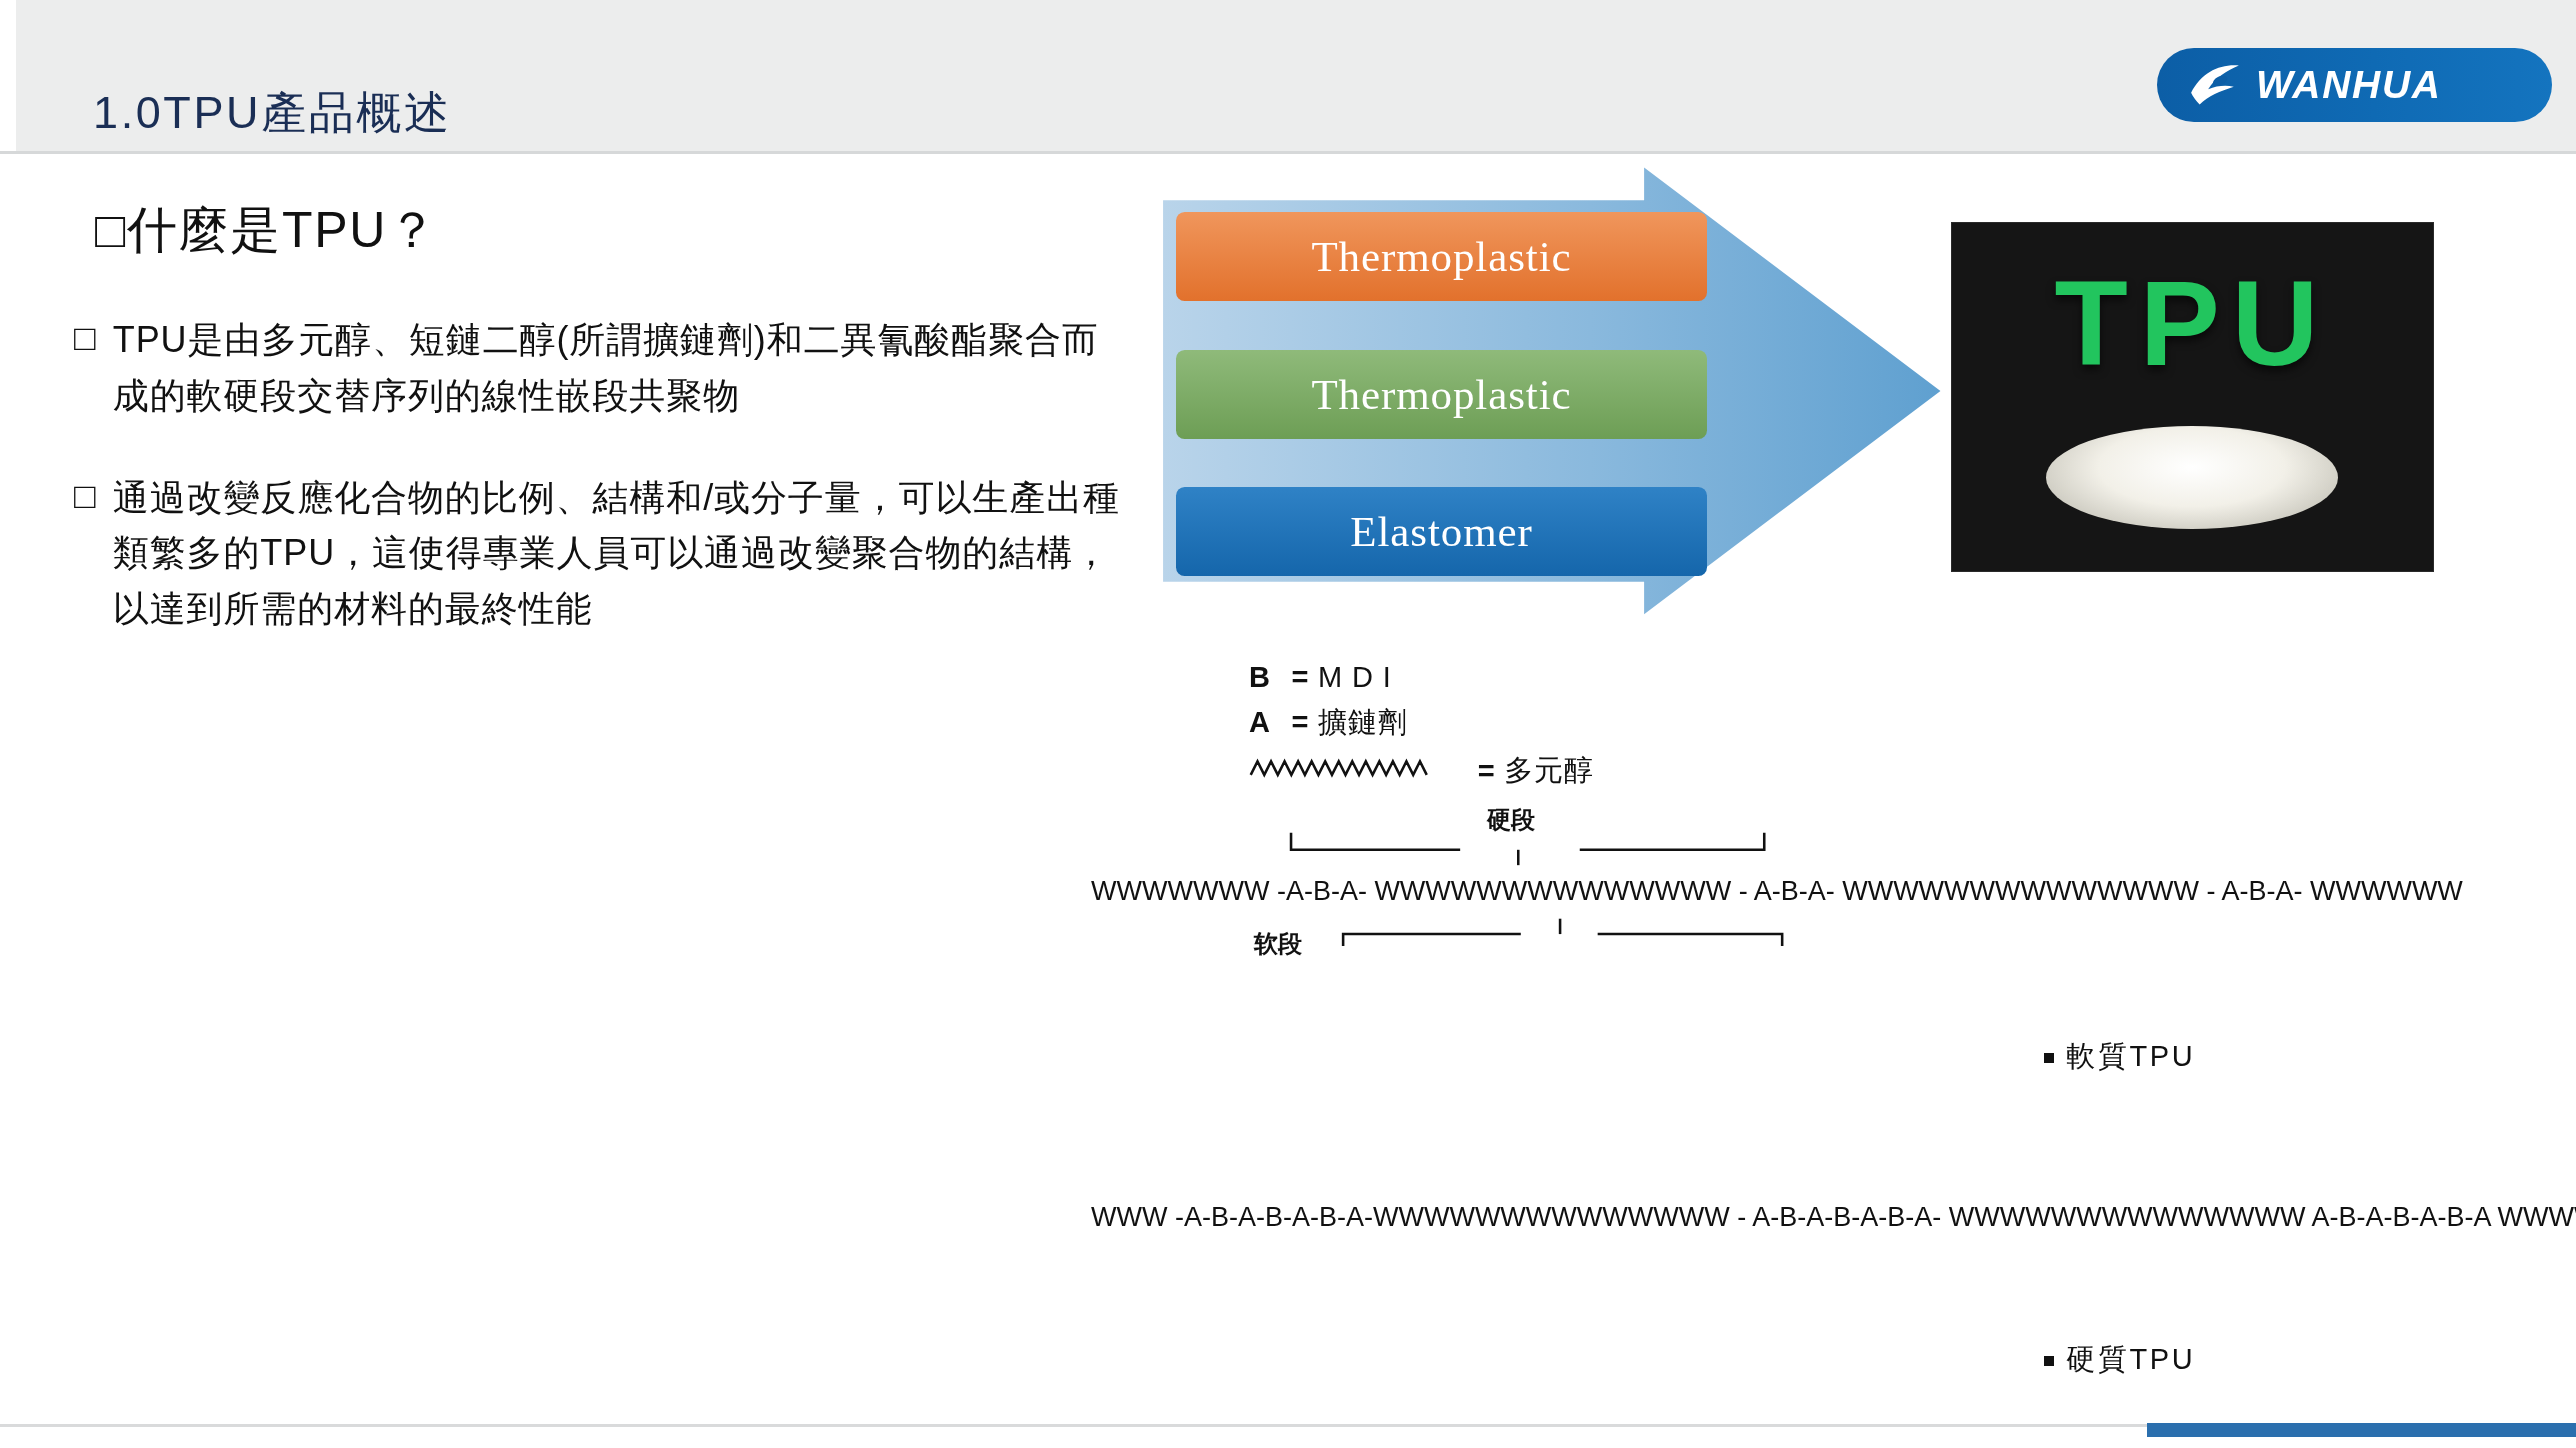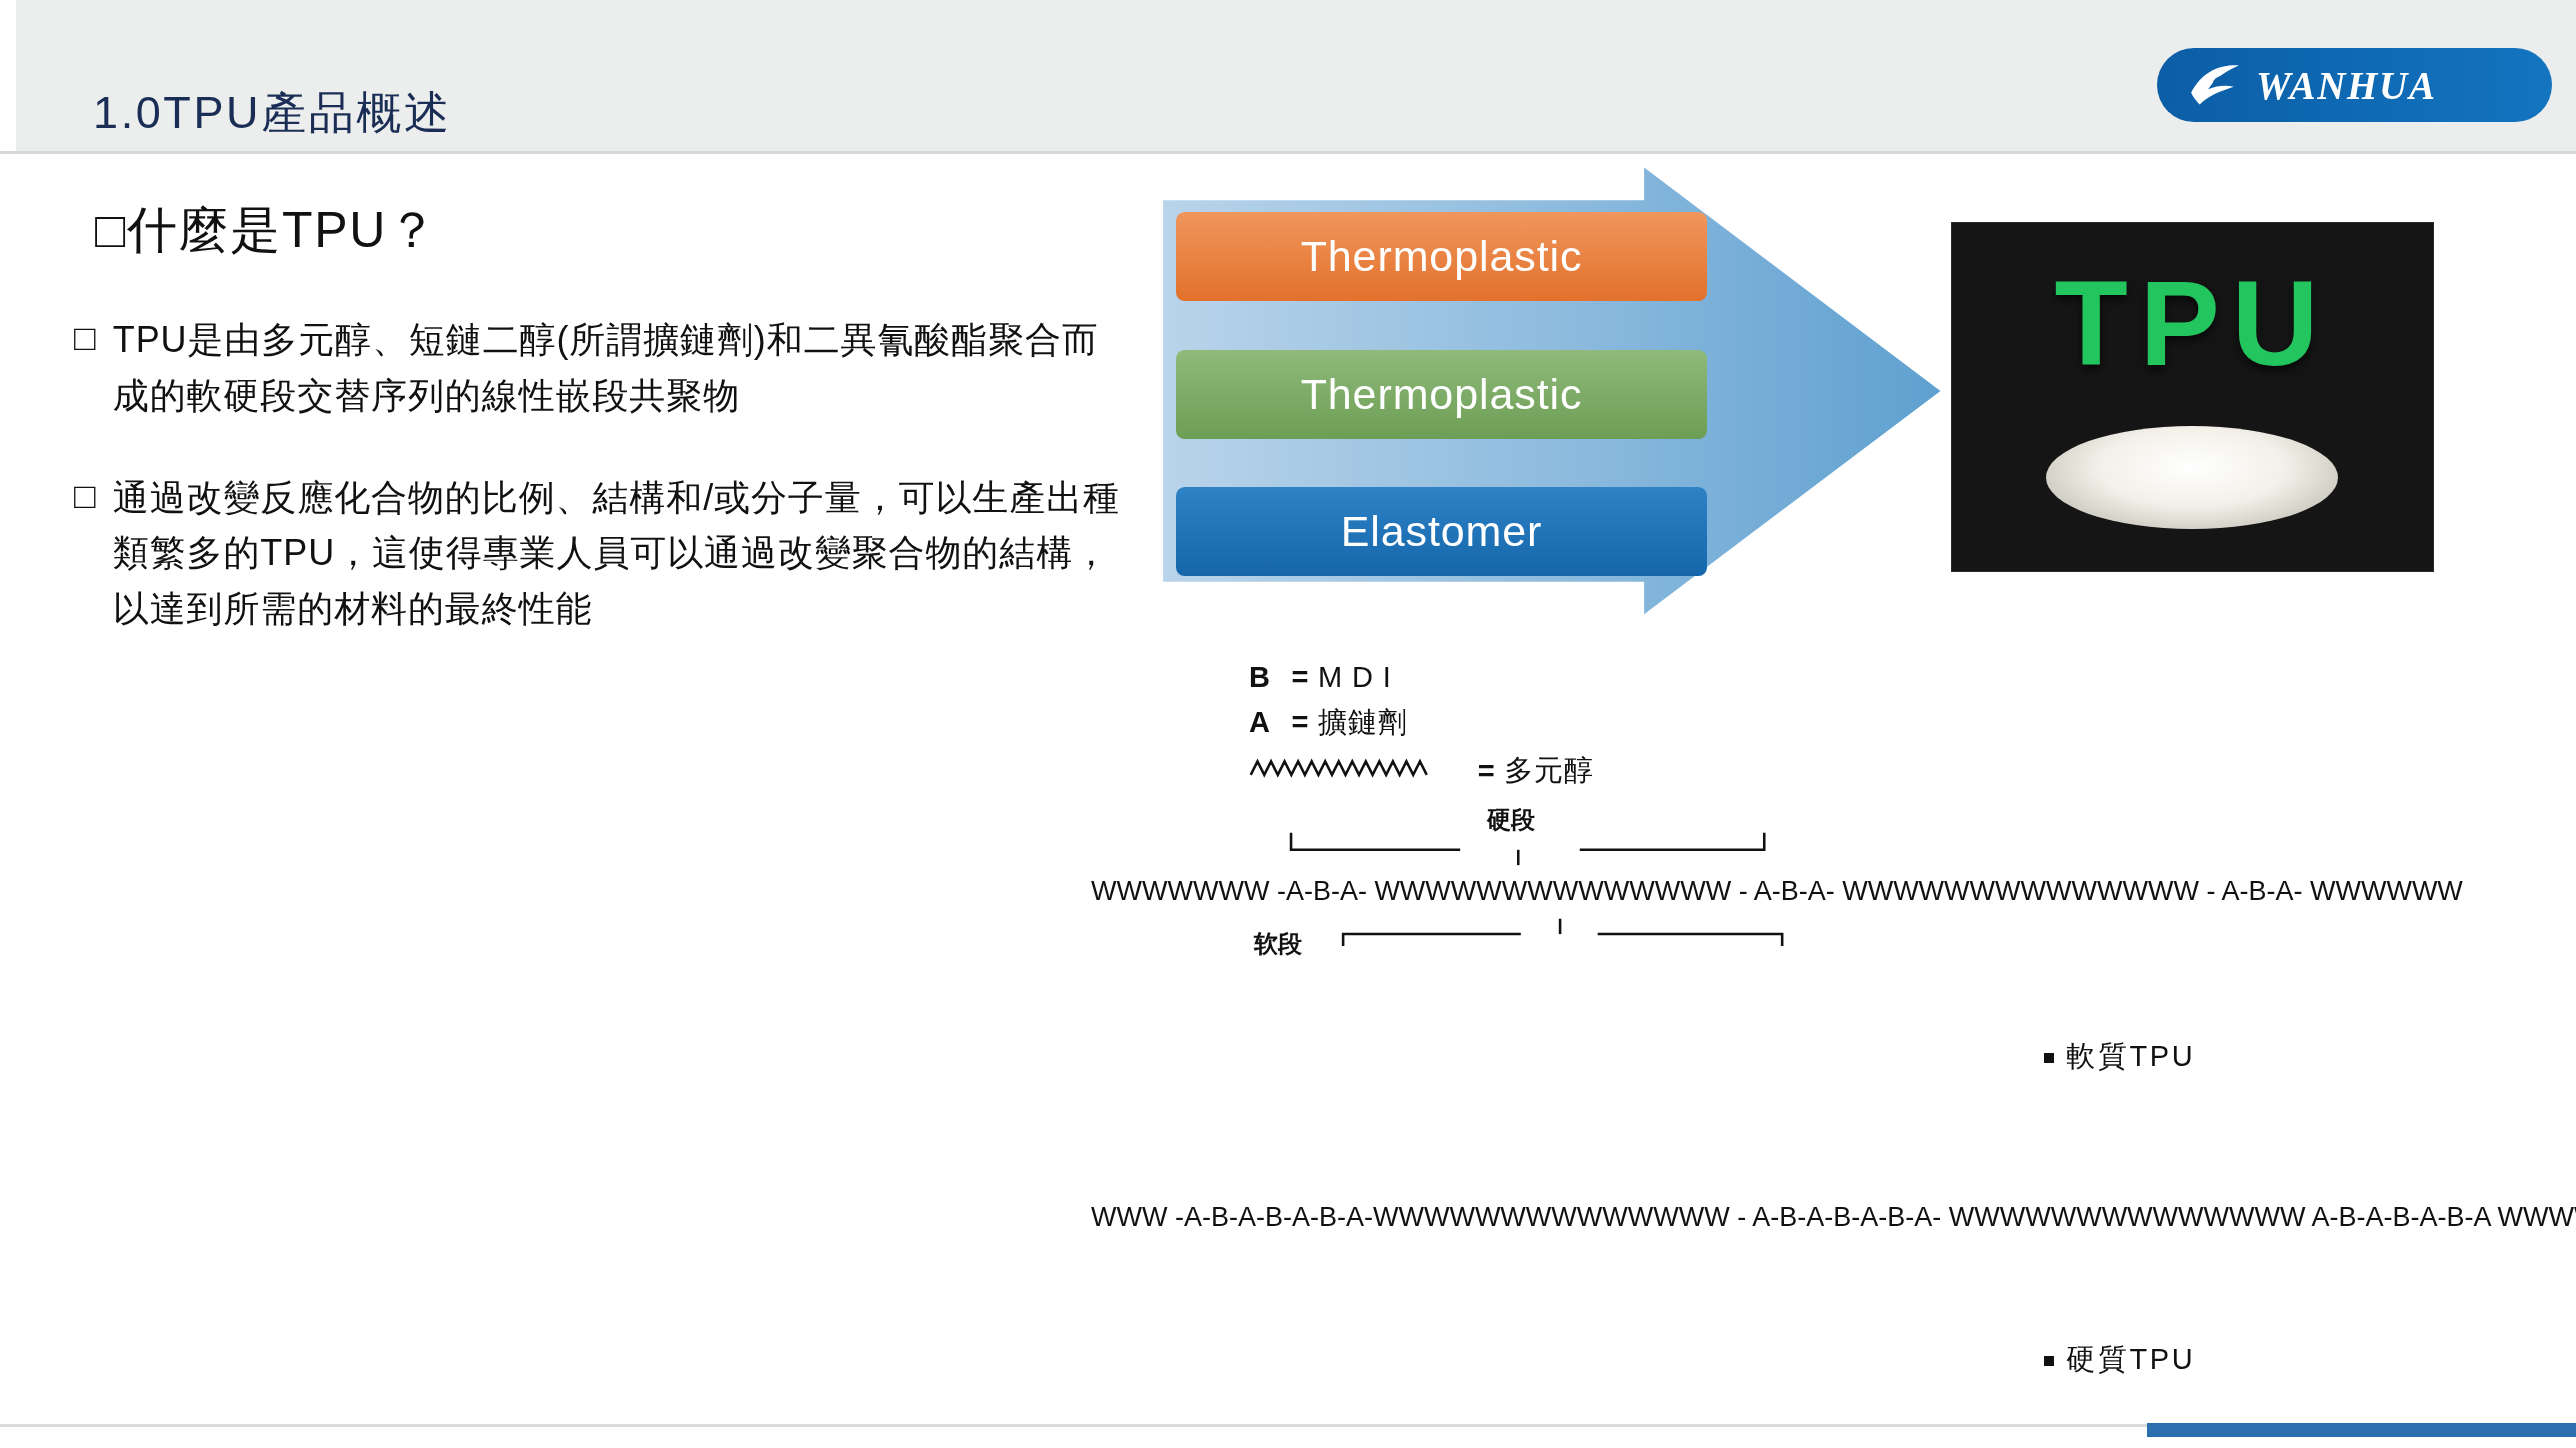--- a/index.html
+++ b/index.html
@@ -69,21 +69,21 @@
     width: 58px;
     height: 50px;
     flex: 0 0 auto;
     position: relative;
   }
   .logo-text {
     color: #ffffff;
     font-size: 39px;
     font-weight: bold;
     letter-spacing: 1.7px;
-    font-family: Liberation Serif, serif;
+    font-family: Liberation Sans, sans-serif;
     margin-left: 12px;
     font-style: italic;
   }
 
   
   .left-col {
     position: absolute;
     left: 74px;
     top: 197px;
     width: 1048px;
@@ -134,21 +134,21 @@
     left: 13px;
     width: 531px;
     height: 89px;
     border-radius: 8.6px;
     color: #ffffff;
     font-size: 43px;
     letter-spacing: 0.9px;
     display: flex;
     align-items: center;
     justify-content: center;
-    font-family: Liberation Sans, sans-serif;
+    font-family: Liberation Serif, serif;
   }
   .chip-1 { top: 53px;  background: linear-gradient(180deg,#f0965c 0%, #e2712c 100%); }
   .chip-2 { top: 191px; background: linear-gradient(180deg,#8fba7a 0%, #6d9e55 100%); }
   .chip-3 { top: 328px; background: linear-gradient(180deg,#2f82c6 0%, #1566ab 100%); text-align: right; }
 
   
   .photo {
     position: absolute;
     left: 1951px;
     top: 222px;

